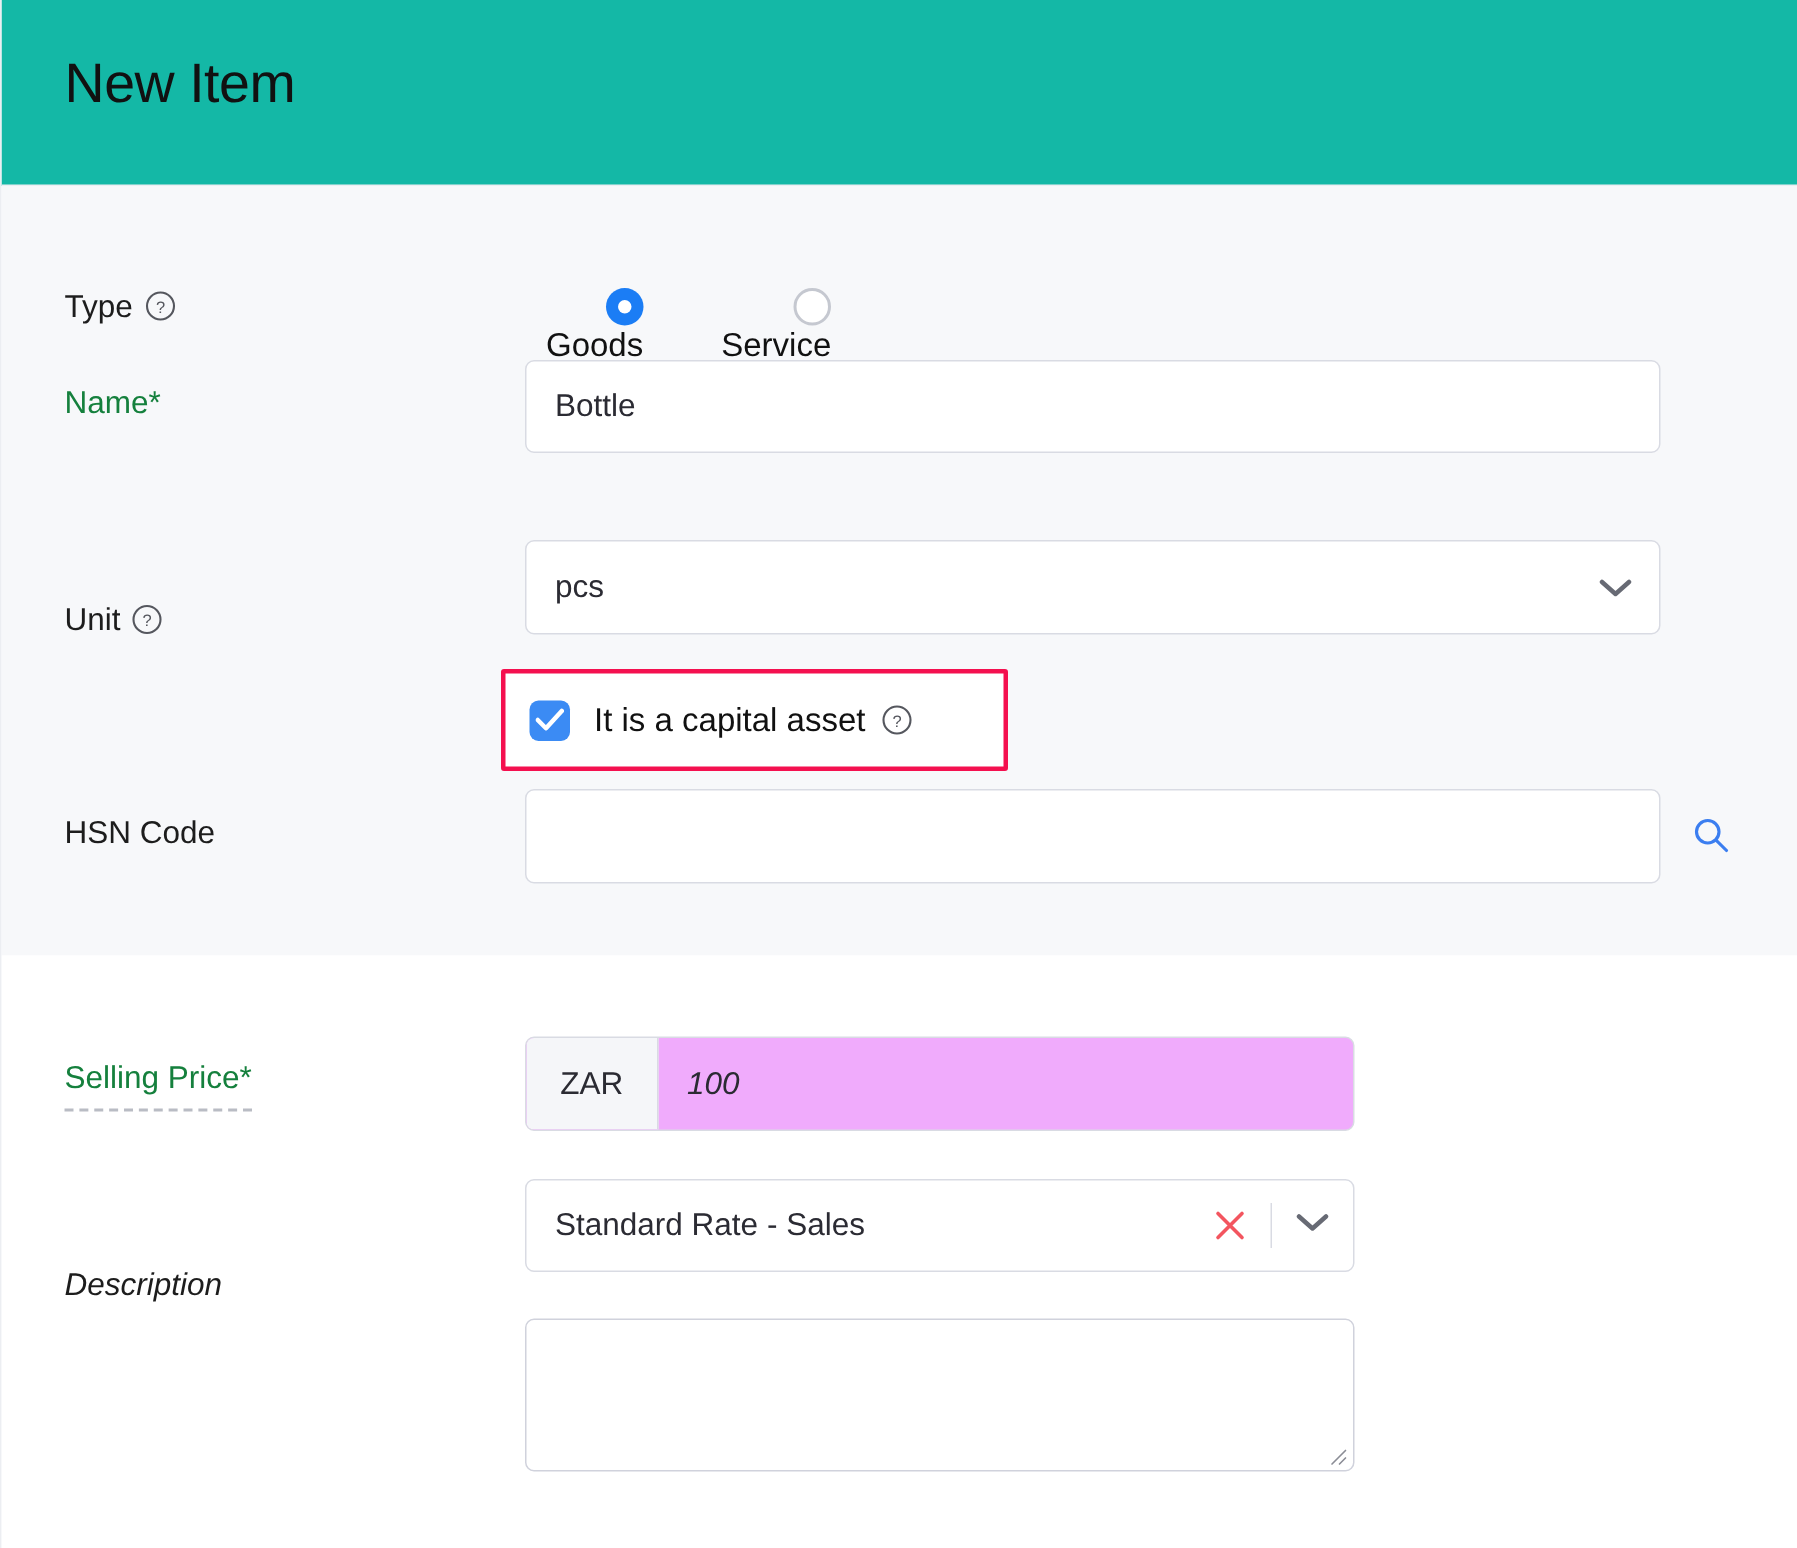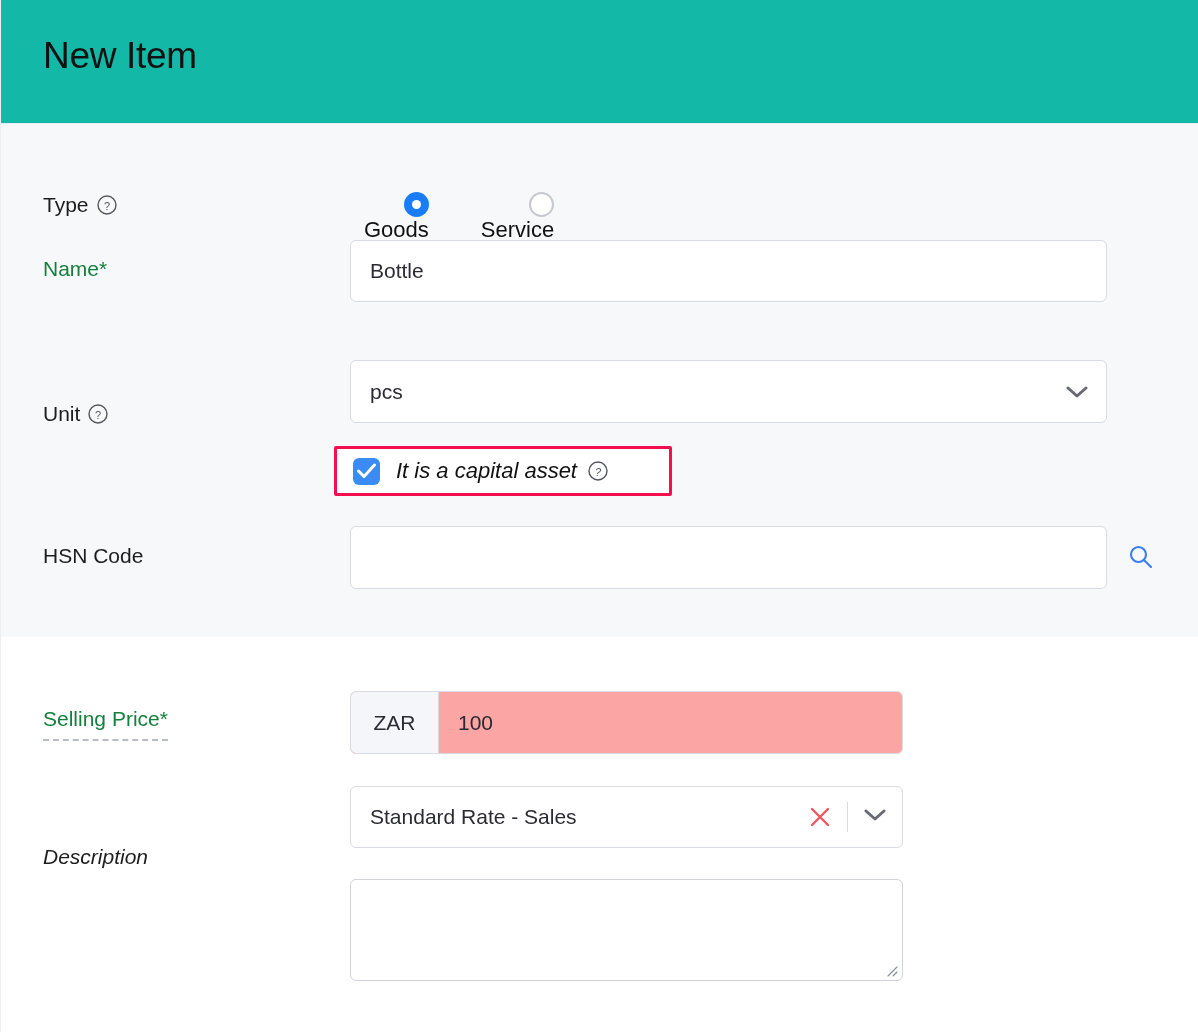--- a/index.html
+++ b/index.html
@@ -163,41 +163,42 @@
     position: absolute;
     width: 26px; height: 26px;
   }
 
   
   .price-group {
     position: absolute;
     display: flex;
     border: 1px solid #d9dbe3;
     border-radius: 6px;
-    background: #fca5a5;
+    background: #f0abfc;
     overflow: hidden;
   }
   .price-prefix {
     width: 88px;
     background: #f5f6f9;
     border-right: 1px solid #d9dbe3;
     display: flex;
     align-items: center;
     justify-content: center;
     font-size: 21px;
     color: #2b2b33;
     flex: none;
   }
   .price-input {
     flex: 1;
     display: flex;
     align-items: center;
     padding-left: 19px;
     font-size: 21px;
     color: #2b2b33;
+    font-style: italic;
   }
 
   
   .select-actions {
     position: absolute;
     right: 16px;
     top: 50%;
     transform: translateY(-50%);
     display: flex;
     align-items: center;
@@ -268,21 +269,21 @@
   </div>
   <div class="field" style="left:349px; top:360px; width:757px; height:63px;">
     <span class="field-text">pcs</span>
     <span class="chevron">
       <svg width="22" height="14" viewBox="0 0 22 14">
           <path d="M2 3 L11 11 L20 3" fill="none" stroke="#676a74" stroke-width="3" stroke-linecap="round" stroke-linejoin="round"></path>
         </svg>
     </span>
   </div>
 
-  <div class="highlight-box" style="left:333px; top:446px; width:338px; height:50px;font-style:italic;">
+  <div class="highlight-box" style="left:333px; top:446px; width:338px; height:68px;">
     <span class="checkbox">
       <svg width="19" height="17" viewBox="0 0 19 17">
           <path d="M1.5 8 L7 13.5 L17.5 2" fill="none" stroke="#ffffff" stroke-width="3" stroke-linecap="round" stroke-linejoin="round"></path>
         </svg>
     </span>
     <span class="cb-label">It is a capital asset</span>
     <span class="help-icon" style="margin-left:11px;">
         <svg width="20" height="20" viewBox="0 0 20 20">
           <circle cx="10" cy="10" r="9" fill="none" stroke="#55575e" stroke-width="1.4"></circle>
           <text x="10" y="14.5" font-family="Liberation Sans, sans-serif" font-size="11" fill="#55575e" text-anchor="middle">?</text>

